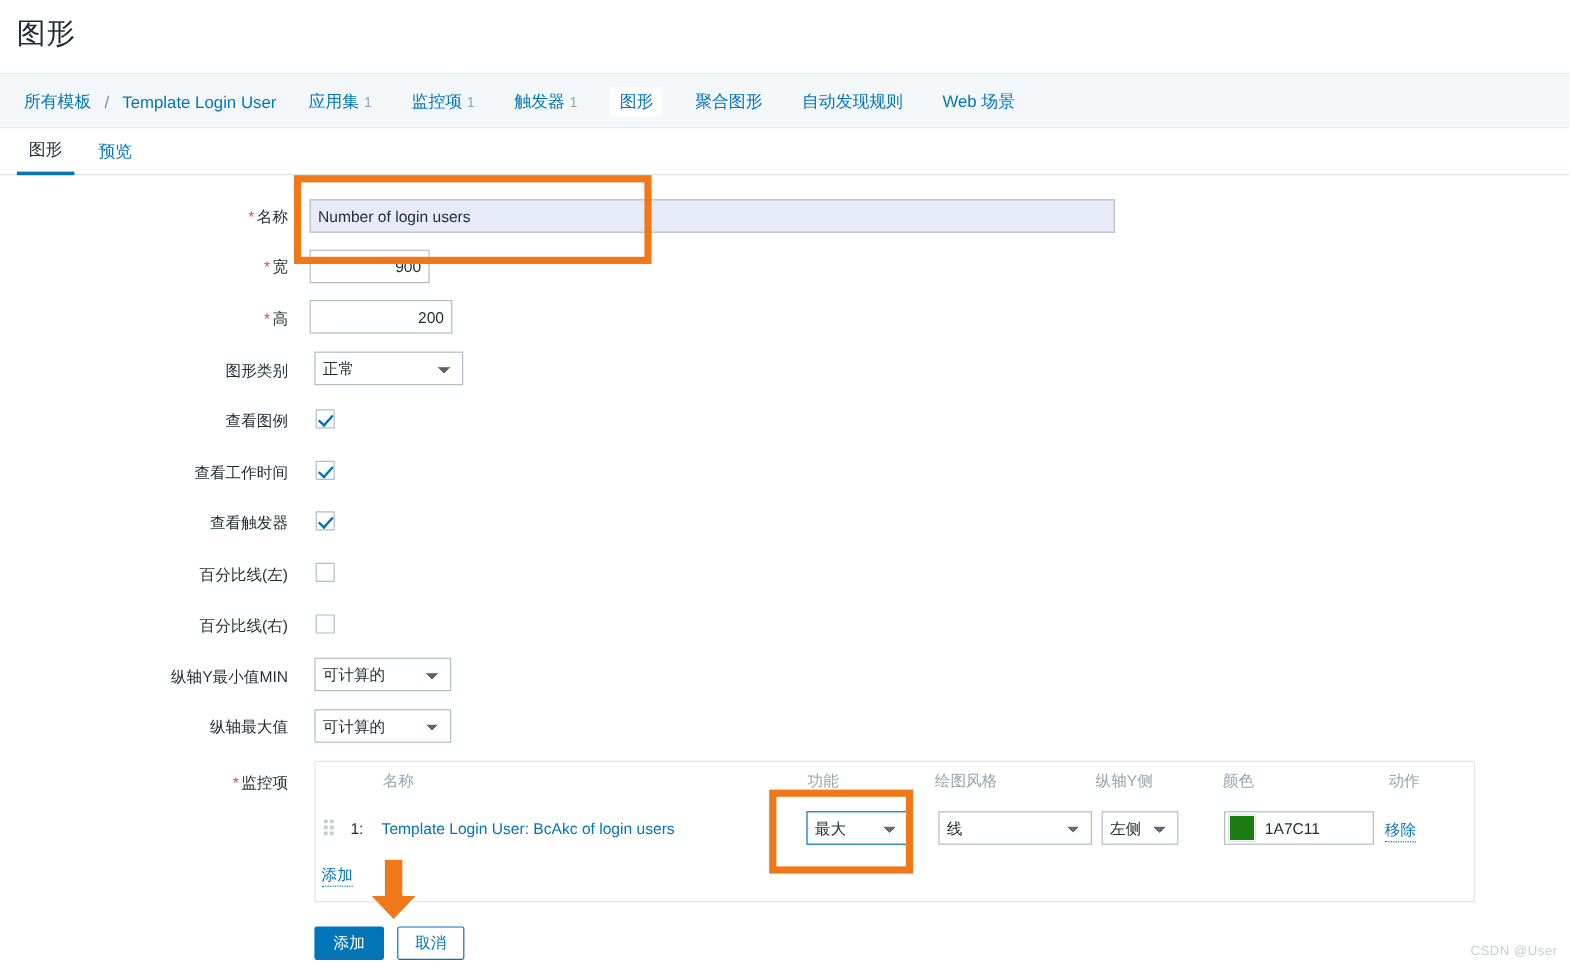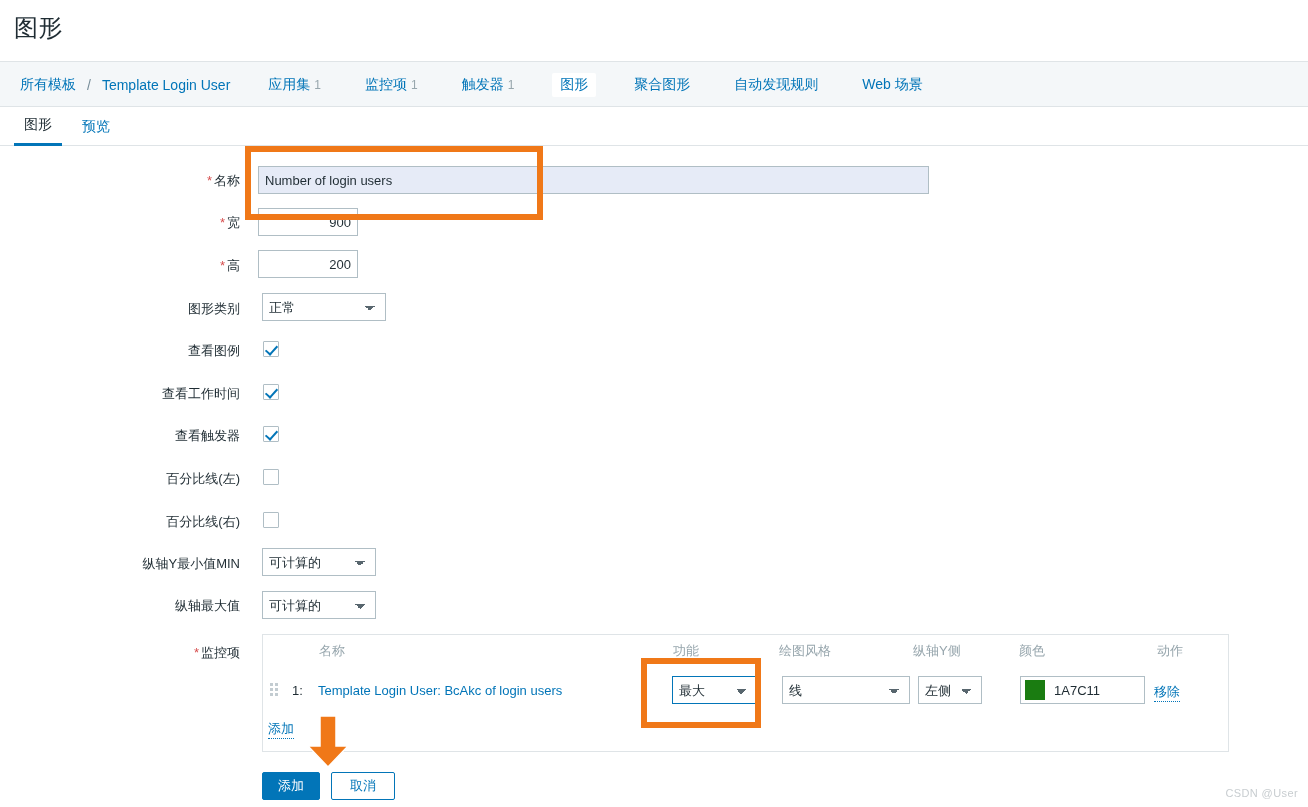--- a/index.html
+++ b/index.html
@@ -35,21 +35,21 @@
     position: absolute; left: 20px; top: 0; height: 45px;
     display: flex; align-items: center; gap: 4px;
     white-space: nowrap;
   }
   .crumb-link {
     color: #0275b8; font-size: 14px; text-decoration: none; cursor: pointer;
   }
   .crumb-sep { color: #768d99; font-size: 14px; margin: 0 7px; }
   .nav-item {
     font-size: 14px; color: #0275b8; cursor: pointer;
-    margin-left: 28px; padding: 3px 6px; border-radius: 2px;
+    margin-left: 17px; padding: 3px 6px; border-radius: 2px;
     display: inline-flex; align-items: baseline; gap: 4px;
   }
   .nav-item .cnt { color: #97a6ad; font-size: 12px; }
   .nav-item.selected {
     background: #ffffff; color: #0275b8; text-decoration: none;
     border-radius: 2px; padding: 3px 8px;
   }
 
   
   .subtabs {
@@ -243,21 +243,21 @@
     <input class="txtinput selected" style="left: 258px; top: 20px; width: 671px;" value="Number of login users">
 
     <div class="flabel" style="top:68px;">
       <span class="req">*</span><span>宽</span>
     </div>
     <input class="txtinput num" style="left: 258px; top: 62px; width: 100px;" value="900">
 
     <div class="flabel" style="top:111px;">
       <span class="req">*</span><span>高</span>
     </div>
-    <input class="txtinput num" style="left: 258px; top: 104px; width: 100px; padding-left: 17px;" value="200">
+    <input class="txtinput num" style="left: 258px; top: 104px; width: 119px; padding-left: 17px;" value="200">
 
     <div class="flabel" style="top:154px;">图形类别</div>
     <select class="sel" style="left:262px; top:147px; width:124px;"><option value="正常">正常</option><option value="堆叠图">堆叠图</option><option value="饼图">饼图</option><option value="分解图">分解图</option></select>
 
     <div class="flabel" style="top:196px;">查看图例</div>
     <div class="chk on" style="left:263px; top:195px;"></div>
 
     <div class="flabel" style="top:239px;">查看工作时间</div>
     <div class="chk on" style="left:263px; top:238px;"></div>
 
@@ -310,21 +310,21 @@
   <div class="color-box" style="left:1020px; top:676px;text-align:center;">
     <span class="color-swatch" id="swatch" style="background: rgb(26, 124, 17);"></span>
     <span class="color-text">1A7C11</span>
   </div>
 
   <div class="rm-link" style="left:1154px; top:683px;">移除</div>
 
   <div class="add-link">添加</div>
 
   <div class="btn btn-primary" style="left:262px; top:772px; width:58px;">添加</div>
-  <div class="btn btn-secondary" style="left:331px; top:772px; width:64px;">取消</div>
+  <div class="btn btn-secondary" style="left:331px; top:772px; width:56px;">取消</div>
 
   <div class="anno-rect" style="left:245px; top:146px; width:298px; height:74px;"></div>
   <div class="anno-rect" style="left:641px; top:658px; width:120px; height:70px;"></div>
 
   <svg class="anno-arrow" style="left:306px; top:716px;" width="44" height="52" viewBox="0 0 44 52">
     <polygon points="14,0 30,0 30,30 42,30 22,51 2,30 14,30" fill="#f07818" stroke="#ffffff" stroke-width="1.5"></polygon>
   </svg>
 
   <div class="watermark">CSDN @User</div>
 </div>

